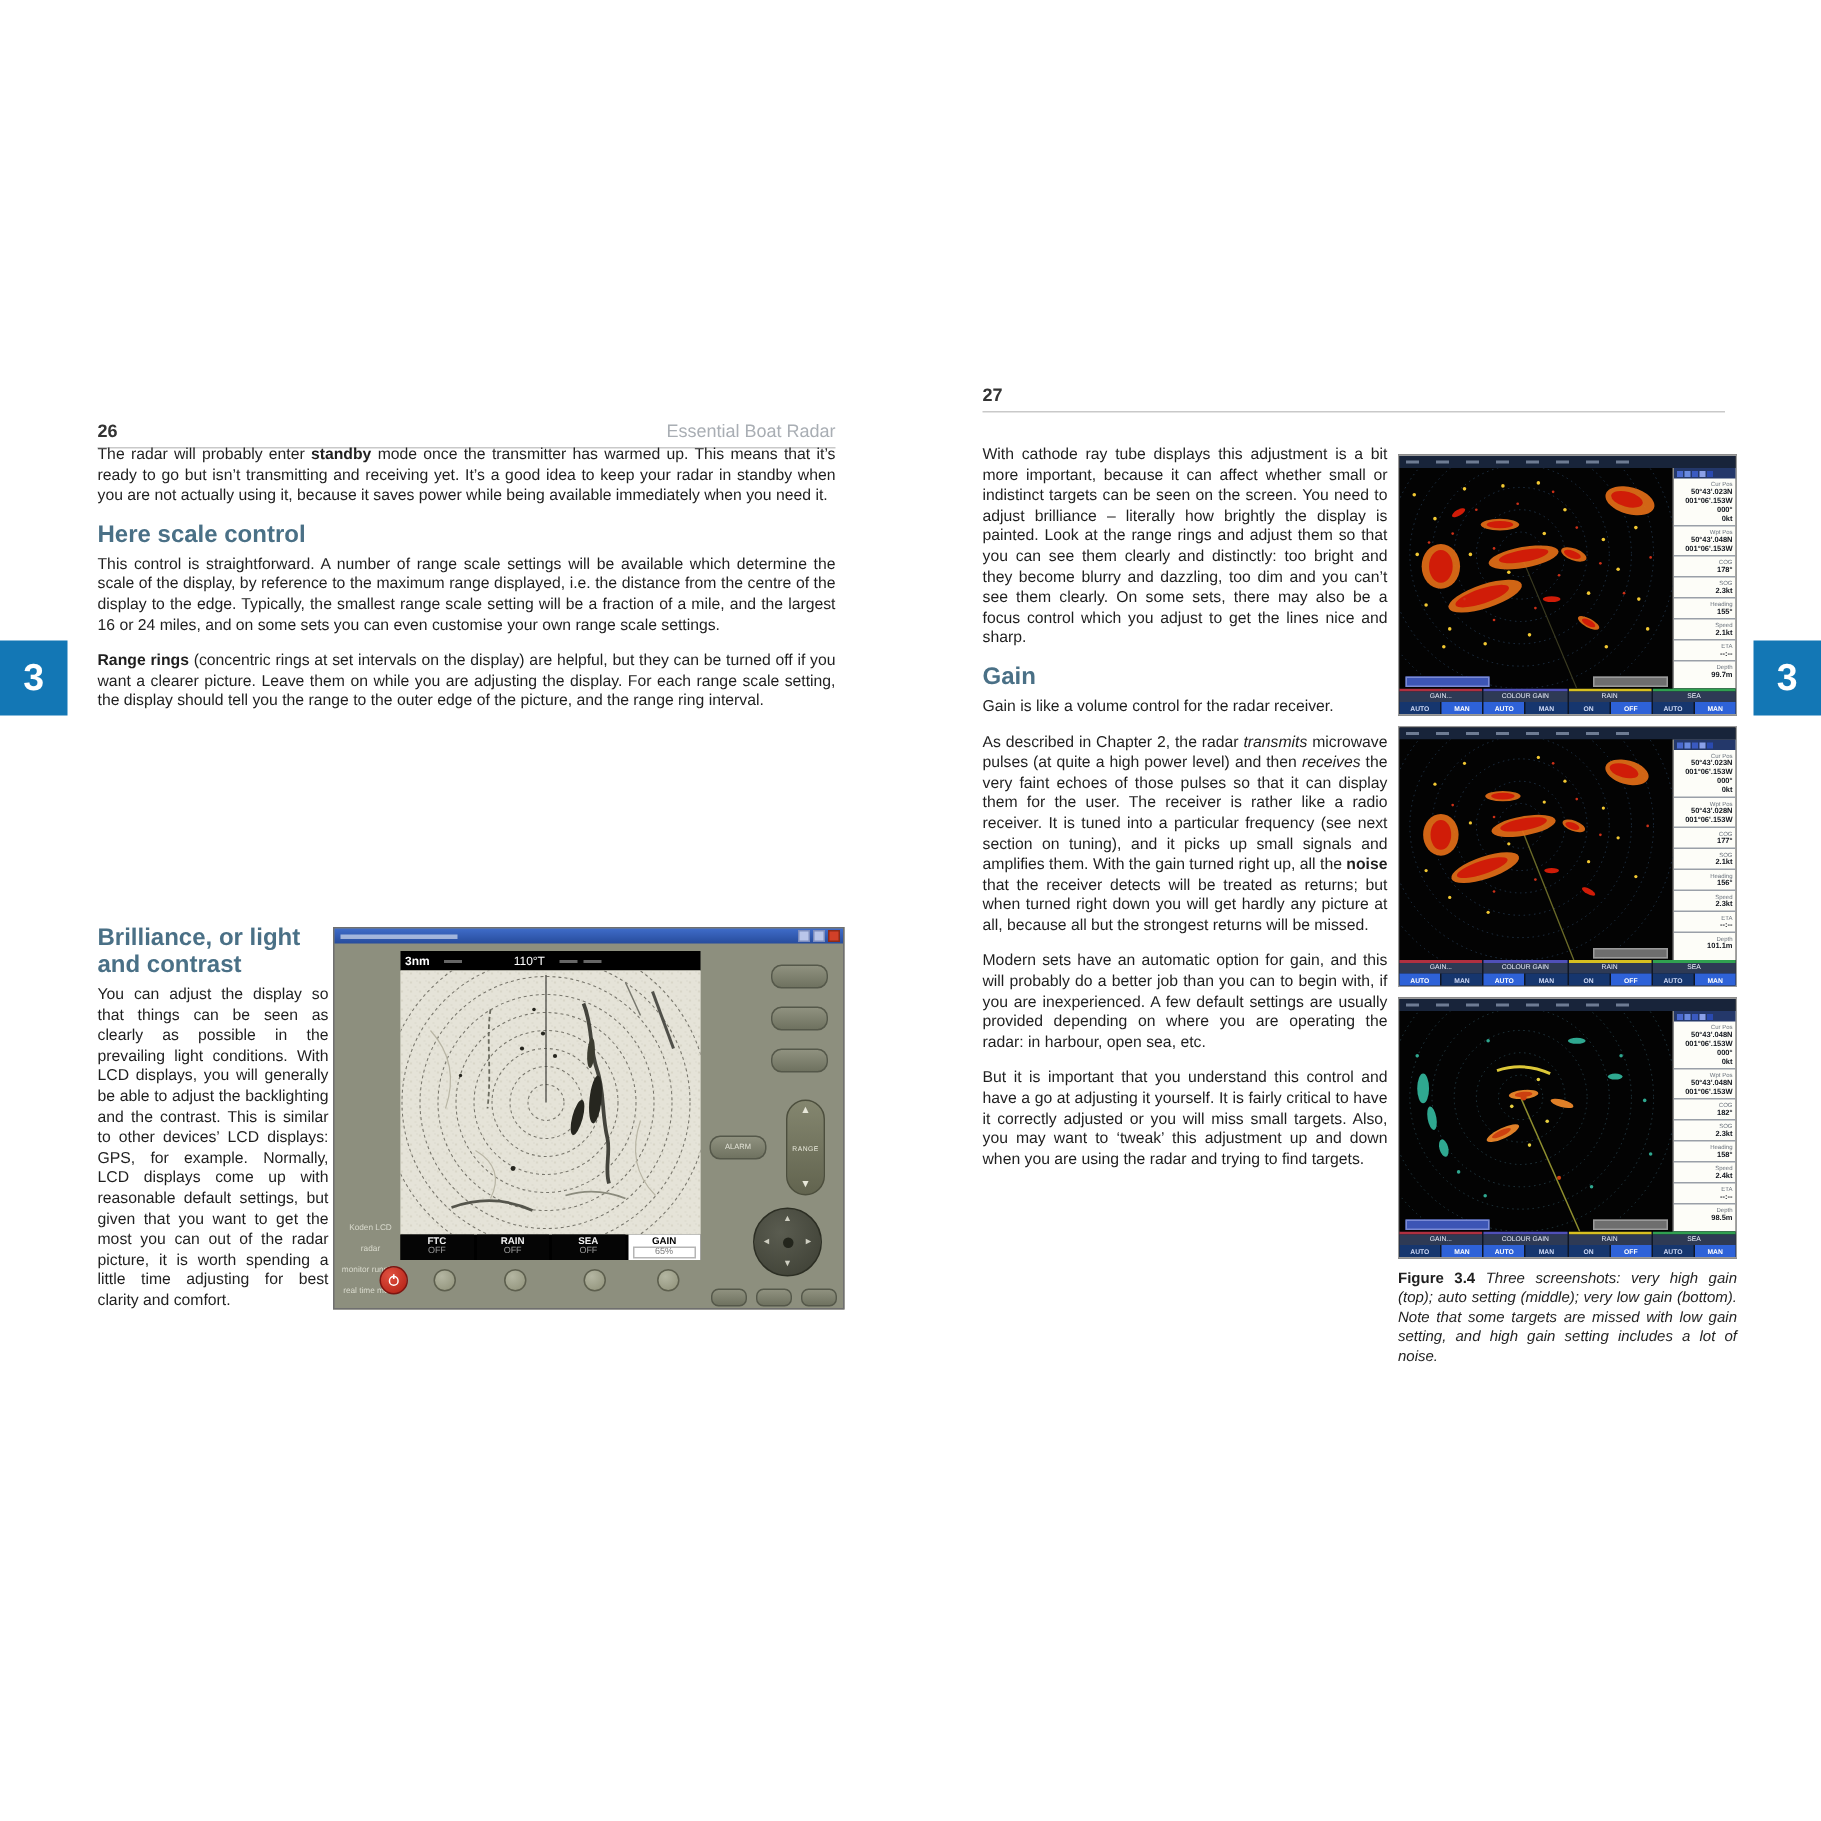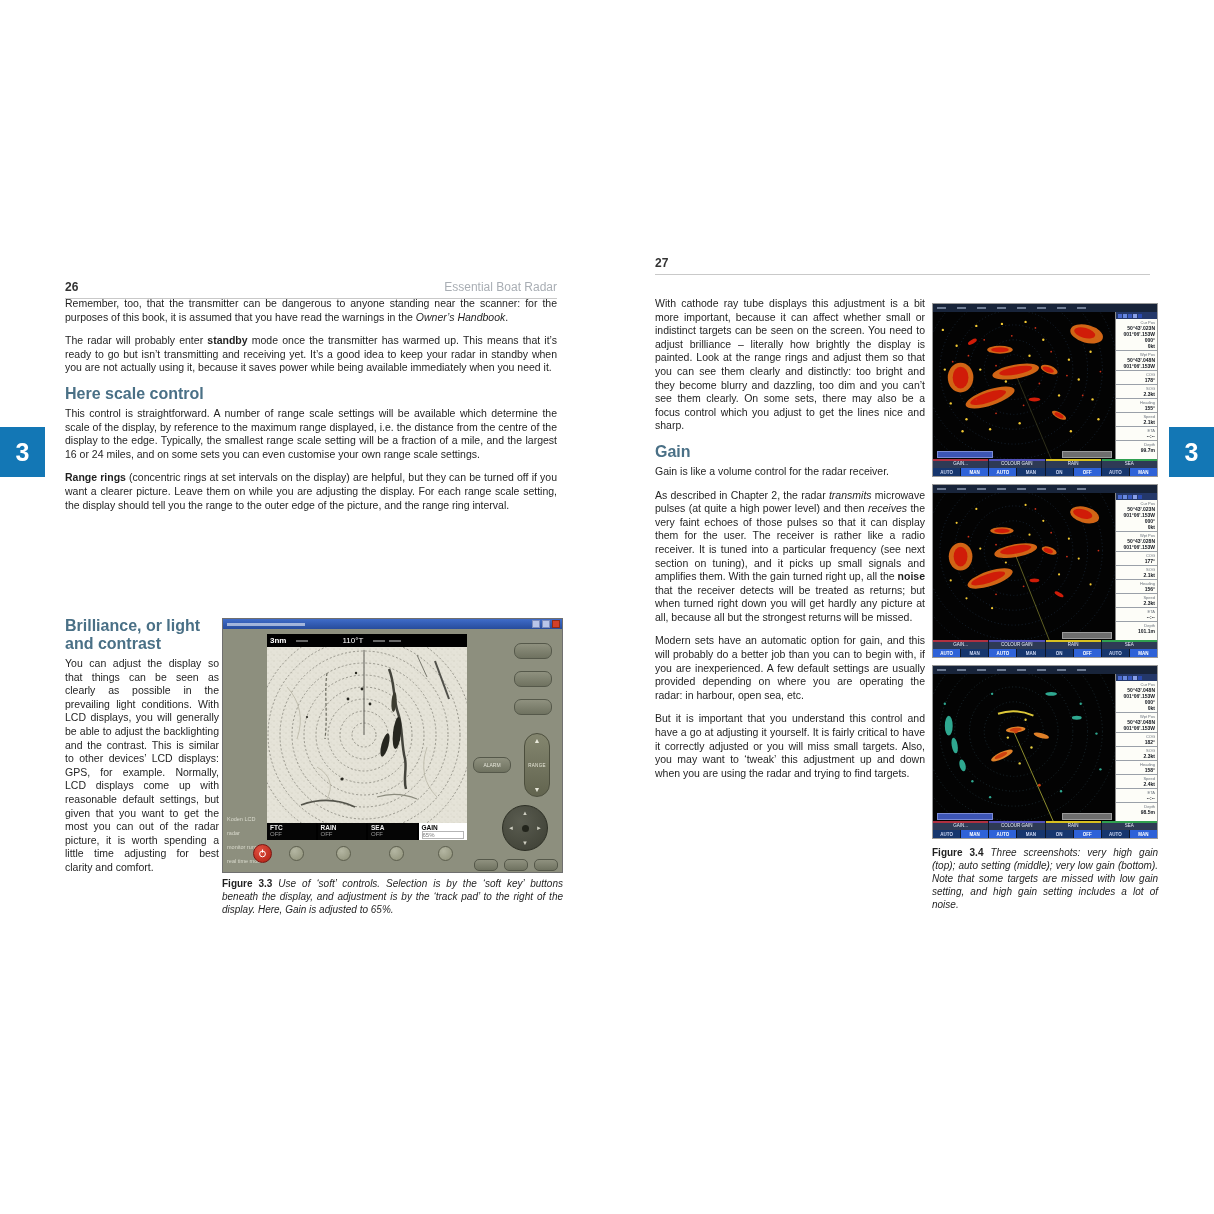--- a/index.html
+++ b/index.html
@@ -17,21 +17,21 @@
   .flow p{margin:0 0 10px 0;font-size:10.5px;line-height:13.6px;text-align:justify;}
   .flow p:last-child{margin-bottom:0;}
   h2.sect{margin:8px 0 4px 0;font-size:16px;line-height:18px;font-weight:600;
           color:var(--section-heading,#4a7086);}
   .flow h2.sect:first-child{margin-top:0;}
   span.b{font-weight:700;} span.i{font-style:italic;}
   .caption{font-size:10px;line-height:13px;color:#1f1f1f;text-align:justify;}
   .caption span.i{font-style:italic;} .caption span.b{font-weight:700;font-style:normal;}
   
   .fig33{position:absolute;left:222px;top:618px;width:341px;height:255px;border:1px solid #6f6f6f;
-         background:#8d8f7e;box-sizing:border-box;}
+         background:#8d8f7e;box-sizing:border-box;text-align:center;}
   .f33-title{height:10px;background:linear-gradient(#3f6cc9,#274c9c);display:flex;align-items:center;}
   .f33-title .tdash{width:78px;height:3px;background:rgba(255,255,255,.55);margin-left:4px;}
   .f33-title .sp{flex:1;}
   .f33-title .wbtn{width:6px;height:6px;margin-right:2px;background:#b9c5e9;border:1px solid #7d8dbd;}
   .f33-title .wbtn.close{background:#d24028;border-color:#8d2a18;}
   .f33-body{position:relative;height:243px;}
   .f33-status{position:absolute;left:4px;top:183px;width:40px;font-size:5.5px;line-height:14px;
               color:#d9dacd;}
   .f33-screen{position:absolute;left:44px;top:5px;width:200px;}
   .f33-topbar{height:13px;background:#000;display:flex;align-items:center;color:#fff;}
@@ -110,21 +110,20 @@
 <div class="spread">
 
   <div class="pagehead" style="left:65px;top:256px;width:492px;margin-top:24px;">
     <span class="folio">26</span>
     <span class="runhead">Essential Boat Radar</span>
   </div>
 
   <div class="chaptab" style="left:0;top:427px;">3</div>
 
   <div class="flow" style="position:absolute;left:65px;top:297px;width:492px;">
-    <p><span>Remember, too, that the transmitter can be dangerous to anyone standing near the scanner: for the purposes of this book, it is assumed that you have read the warnings in the </span><span class="i">Owner’s Handbook</span><span>.</span></p>
     <p><span>The radar will probably enter </span><span class="b">standby</span><span> mode once the transmitter has warmed up. This means that it’s ready to go but isn’t transmitting and receiving yet. It’s a good idea to keep your radar in standby when you are not actually using it, because it saves power while being available immediately when you need it.</span></p>
     <h2 class="sect">Here scale control</h2>
     <p><span>This control is straightforward. A number of range scale settings will be available which determine the scale of the display, by reference to the maximum range displayed, i.e. the distance from the centre of the display to the edge. Typically, the smallest range scale setting will be a fraction of a mile, and the largest 16 or 24 miles, and on some sets you can even customise your own range scale settings.</span></p>
     <p><span class="b">Range rings</span><span> (concentric rings at set intervals on the display) are helpful, but they can be turned off if you want a clearer picture. Leave them on while you are adjusting the display. For each range scale setting, the display should tell you the range to the outer edge of the picture, and the range ring interval.</span></p>
   </div>
 
   <div class="flow" style="position:absolute;left:65px;top:617px;width:154px;">
     <h2 class="sect">Brilliance, or light and contrast</h2>
     <p><span>You can adjust the display so that things can be seen as clearly as possible in the prevailing light conditions. With LCD displays, you will generally be able to adjust the backlighting and the contrast. This is similar to other devices’ LCD displays: GPS, for example. Normally, LCD displays come up with reasonable default settings, but given that you want to get the most you can out of the radar picture, it is worth spending a little time adjusting for best clarity and comfort.</span></p>
   </div>
@@ -251,21 +250,20 @@
         </div>
         <div class="minis">
           <span class="m"></span>
           <span class="m"></span>
           <span class="m"></span>
         </div>
       </div>
     </div>
   </div>
 
-  <div class="caption" style="position:absolute;left:222px;top:877px;width:341px;"><span class="b">Figure 3.3</span><span class="i">   Use of ‘soft’ controls. Selection is by the ‘soft key’ buttons beneath the display, and adjustment is by the ‘track pad’ to the right of the display. Here, Gain is adjusted to 65%.</span></div>
 
   <div class="pagehead" style="left:655px;top:256px;width:495px;justify-content:flex-start;">
     <span class="folio">27</span>
   </div>
 
   <div class="chaptab" style="left:1169px;top:427px;">3</div>
 
   <div class="flow" style="position:absolute;left:655px;top:297px;width:270px;">
     <p><span>With cathode ray tube displays this adjustment is a bit more important, because it can affect whether small or indistinct targets can be seen on the screen. You need to adjust brilliance – literally how brightly the display is painted. Look at the range rings and adjust them so that you can see them clearly and distinctly: too bright and they become blurry and dazzling, too dim and you can’t see them clearly. On some sets, there may also be a focus control which you adjust to get the lines nice and sharp.</span></p>
     <h2 class="sect">Gain</h2>

